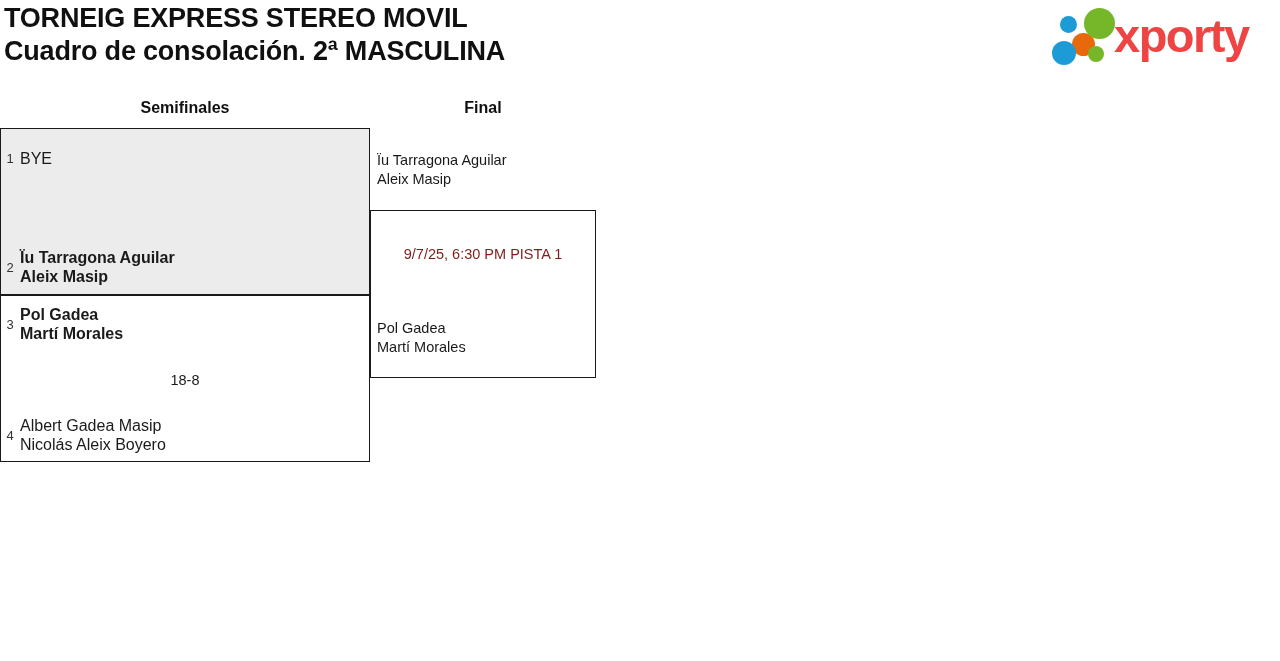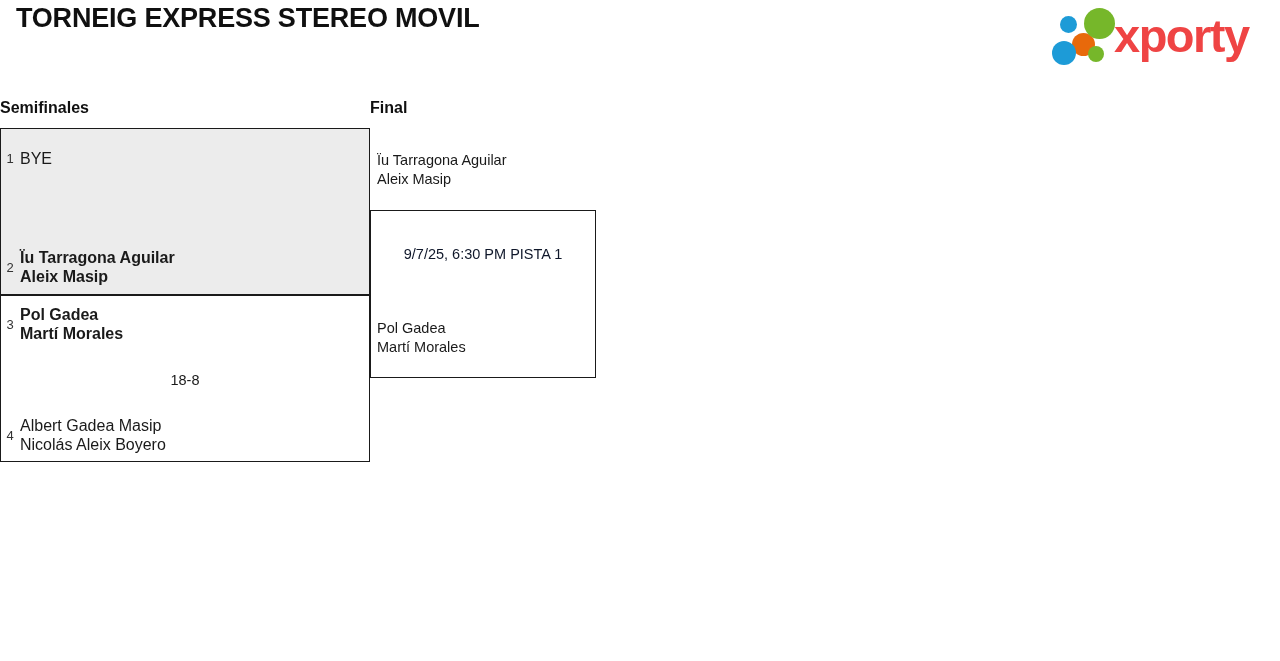--- a/index.html
+++ b/index.html
@@ -19,21 +19,21 @@
   
   .header {
     position: absolute;
     left: 0;
     top: 0;
     width: 1280px;
     height: 76px;
   }
   .title-block {
     position: absolute;
-    left: 16px;
+    left: 4px;
     top: 2px;
     width: 900px;
   }
   .title-line {
     font-size: 27px;
     font-weight: bold;
     line-height: 33px;
     letter-spacing: -0.2px;
     color: #101010;
     white-space: nowrap;
@@ -81,21 +81,21 @@
     top: 0;
     width: 1280px;
     height: 661px;
   }
 
   .round-header {
     position: absolute;
     font-size: 16px;
     font-weight: bold;
     color: #101010;
-    text-align: left;
+    text-align: center;
     top: 98px;
     line-height: 19px;
   }
   .round-header-semis { left: 0px;   width: 370px; }
   .round-header-final { left: 370px; width: 226px; }
 
   
   .match-box {
     position: absolute;
     box-sizing: border-box;
@@ -171,30 +171,31 @@
   .final-team-bottom { top: 319px; }
 
   .final-schedule {
     position: absolute;
     left: 370px;
     top: 245px;
     width: 226px;
     text-align: center;
     font-size: 14.5px;
     line-height: 18px;
-    color: #0f172a;
+    color: #7f1d1d;
   }
 </style>
 </head>
 <body>
 
 <div class="header">
 
   <div class="title-block">
     <div class="title-line">TORNEIG EXPRESS STEREO MOVIL</div>
+    <div class="title-line">Cuadro de consolación. 2ª MASCULINA</div>
   </div>
 
   <div class="logo">
     <div class="logo-dots">
       <span class="dot dot-blue-sm"></span>
       <span class="dot dot-orange"></span>
       <span class="dot dot-green-lg"></span>
       <span class="dot dot-blue-lg"></span>
       <span class="dot dot-green-sm"></span>
     </div>

